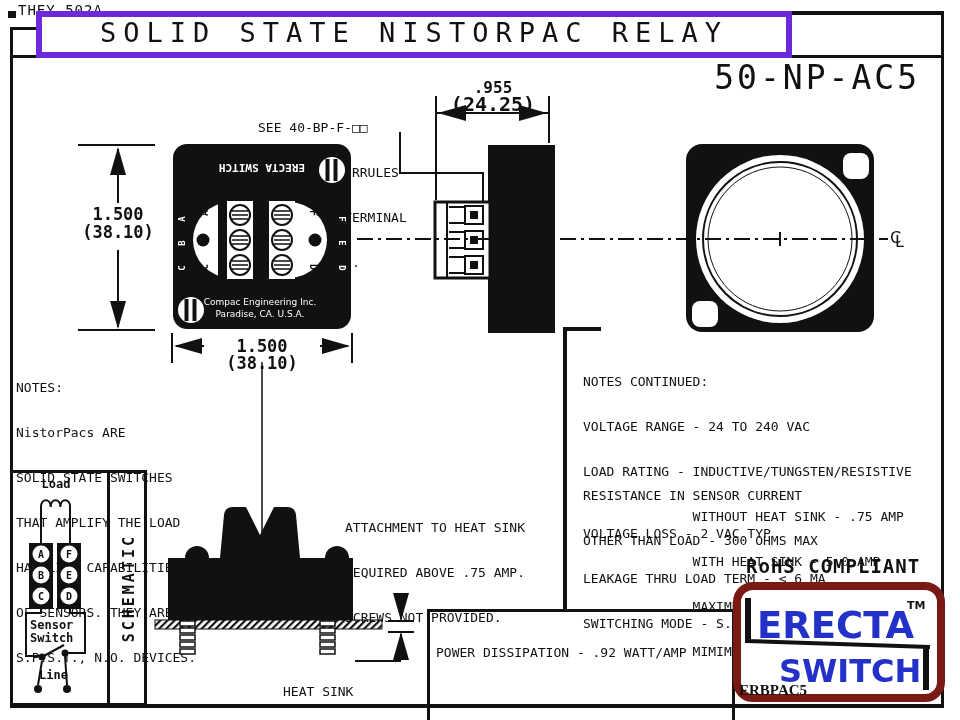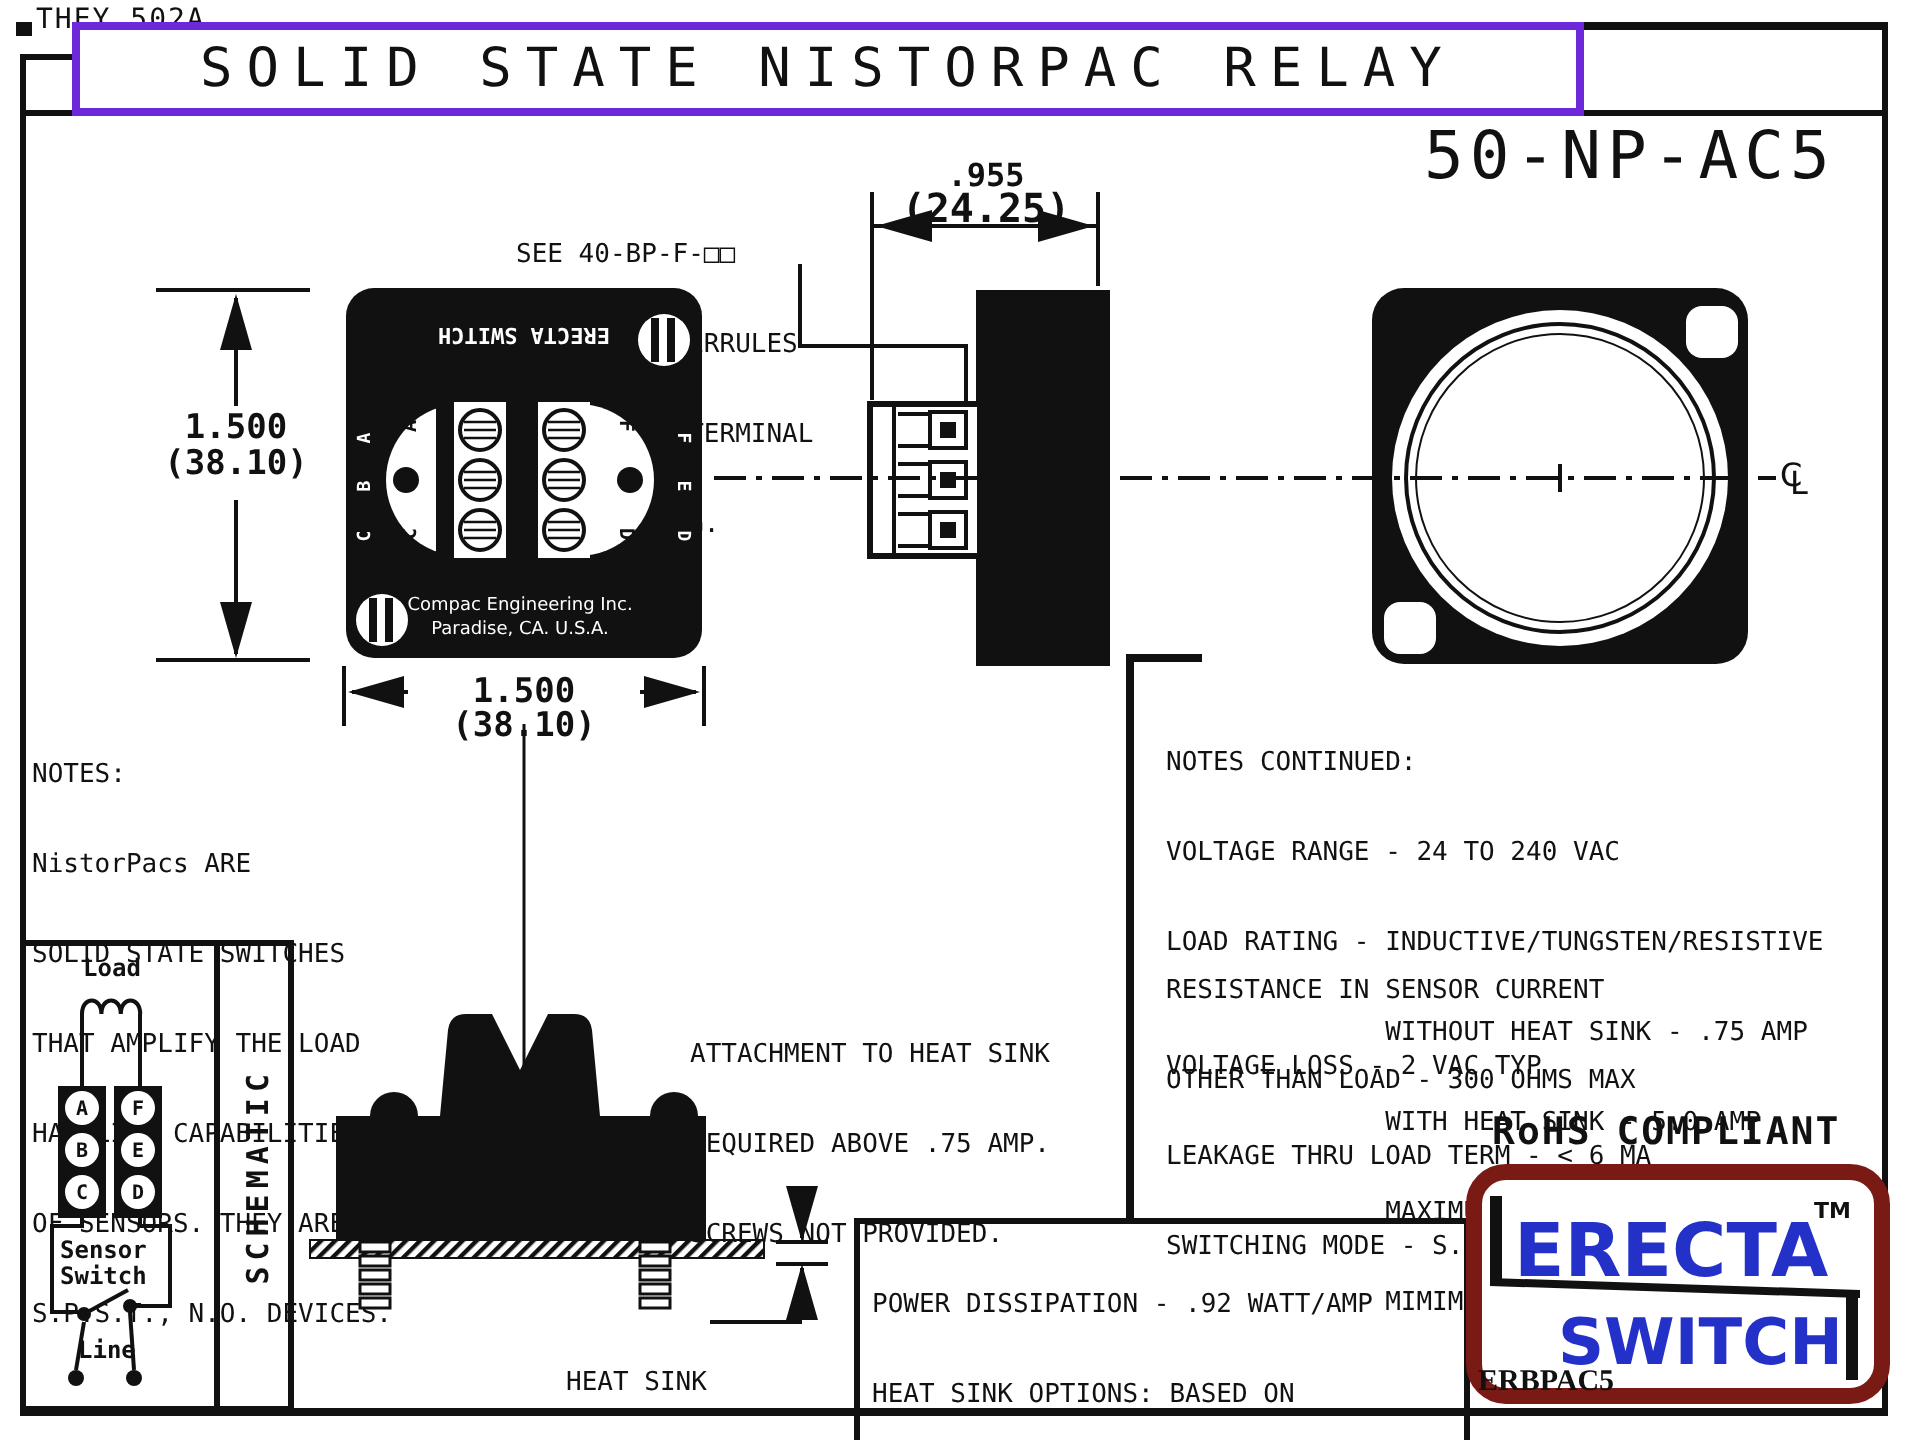--- a/index.html
+++ b/index.html
@@ -7,23 +7,23 @@
        font-family:"DejaVu Sans Mono",monospace;color:#111}
   .abs{position:absolute}
   .ln{position:absolute;background:#111}
   .tb{position:absolute;font:13px/15px "DejaVu Sans Mono",monospace;white-space:pre;color:#111}
   .tb div{height:15px}
   .dim{position:absolute;font:bold 17px/18px "DejaVu Sans Mono",monospace;color:#111;text-align:center}
   .svgbox{position:absolute}
   #overlay{position:absolute;left:0;top:0;z-index:6;pointer-events:none}
   .z2{z-index:2}.z3{z-index:3}
   #title-box{position:absolute;left:36px;top:11px;width:756px;height:47px;box-sizing:border-box;
-     border:4px solid #6d28d9;display:flex;align-items:center;justify-content:center;
+     border:6px solid #6d28d9;display:flex;align-items:flex-start;justify-content:center;
      font:27px "DejaVu Sans Mono",monospace;letter-spacing:7px;white-space:nowrap}
-  #part-number{position:absolute;left:712px;top:58px;width:246px;text-align:left;
+  #part-number{position:absolute;left:674px;top:58px;width:246px;text-align:right;
      font:33px "DejaVu Sans Mono",monospace;letter-spacing:3px}
   #page-label{position:absolute;left:18px;top:2px;font:14px "DejaVu Sans Mono",monospace;letter-spacing:1px}
   #schematic-label-col{position:absolute;left:110px;top:473px;width:37px;height:230px;
      display:flex;align-items:center;justify-content:center}
   #schematic-label-col span{writing-mode:vertical-rl;transform:rotate(180deg);
      font:bold 15px "DejaVu Sans Mono",monospace;letter-spacing:3px}
   #power-box{position:absolute;left:427px;top:609px;width:308px;height:122px;box-sizing:border-box;
      border:3px solid #111;padding:3px 0 0 6px}
   #rohs{position:absolute;left:746px;top:555px;font:bold 19px "DejaVu Sans Mono",monospace;letter-spacing:1px}
   #cl-symbol{position:absolute;left:890px;top:228px;width:24px;height:24px;font:16px "DejaVu Sans",sans-serif}
@@ -102,21 +102,20 @@
 
 <div class="tb" style="left:283px;top:654px">
   <div>HEAT SINK</div>
   
   
 </div>
 
 <div id="power-box">
   <div class="tb" style="position:static">
     <div>POWER DISSIPATION - .92 WATT/AMP</div>
-    <div>HEAT SINK OPTIONS: BASED ON</div>
     
     
     
     
   </div>
 </div>
 
 <div class="abs" style="left:10px;top:470px;width:137px;height:236px;box-sizing:border-box;border:3px solid #111"></div>
 <div class="ln" style="left:107px;top:470px;width:3px;height:236px"></div>
 <div id="schematic-label-col">

